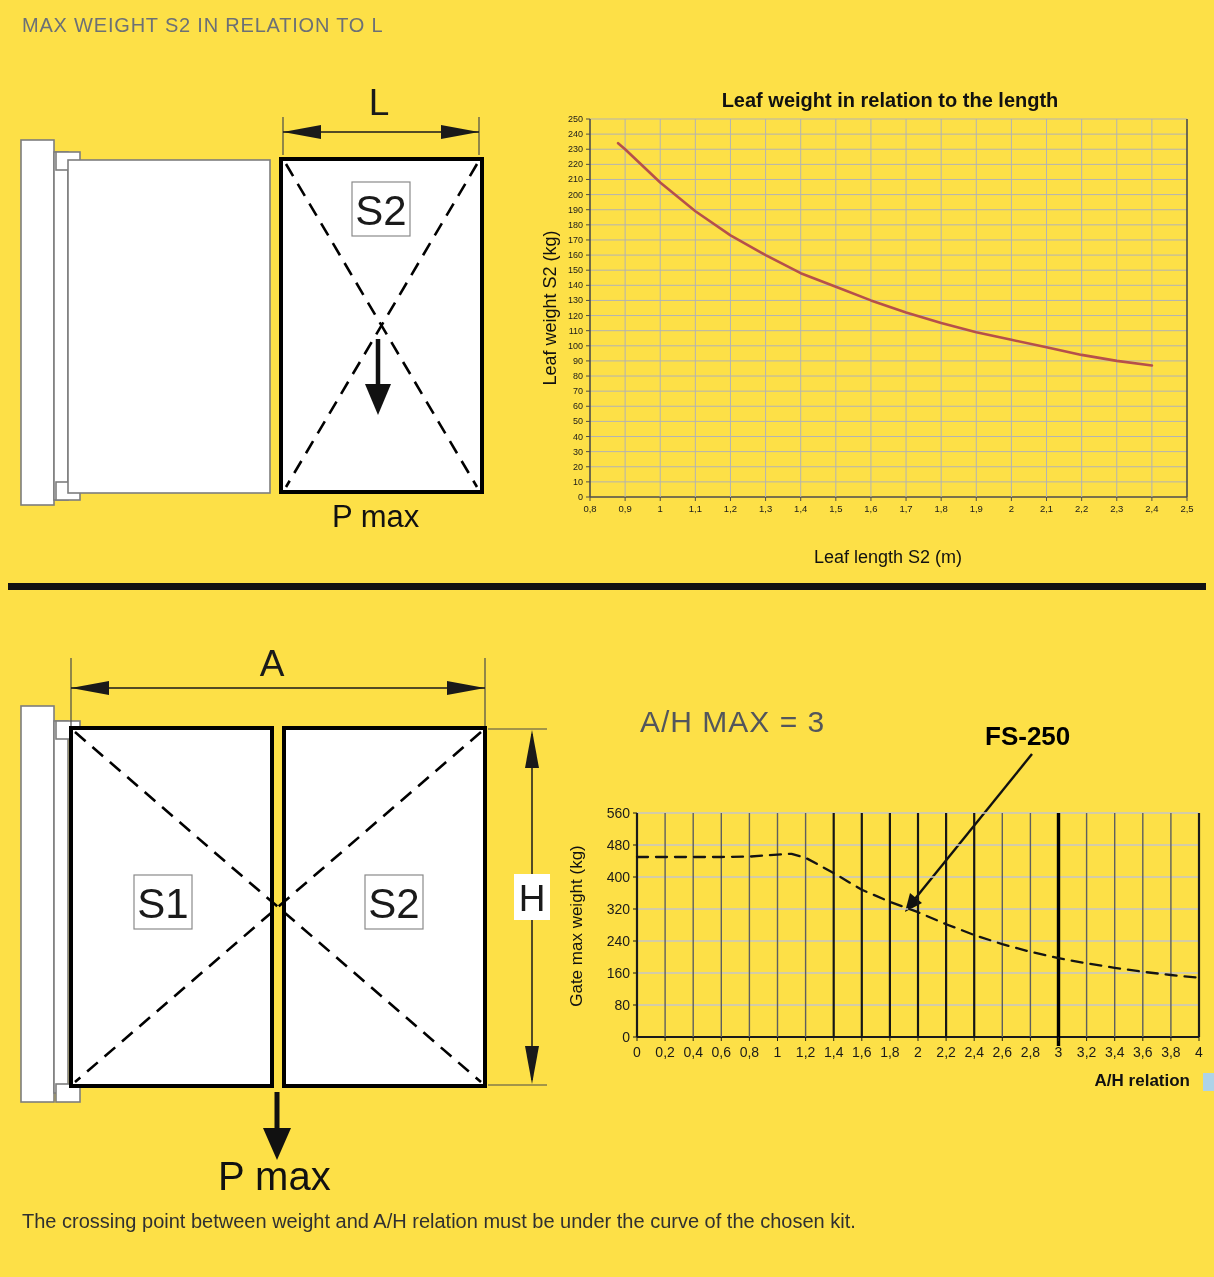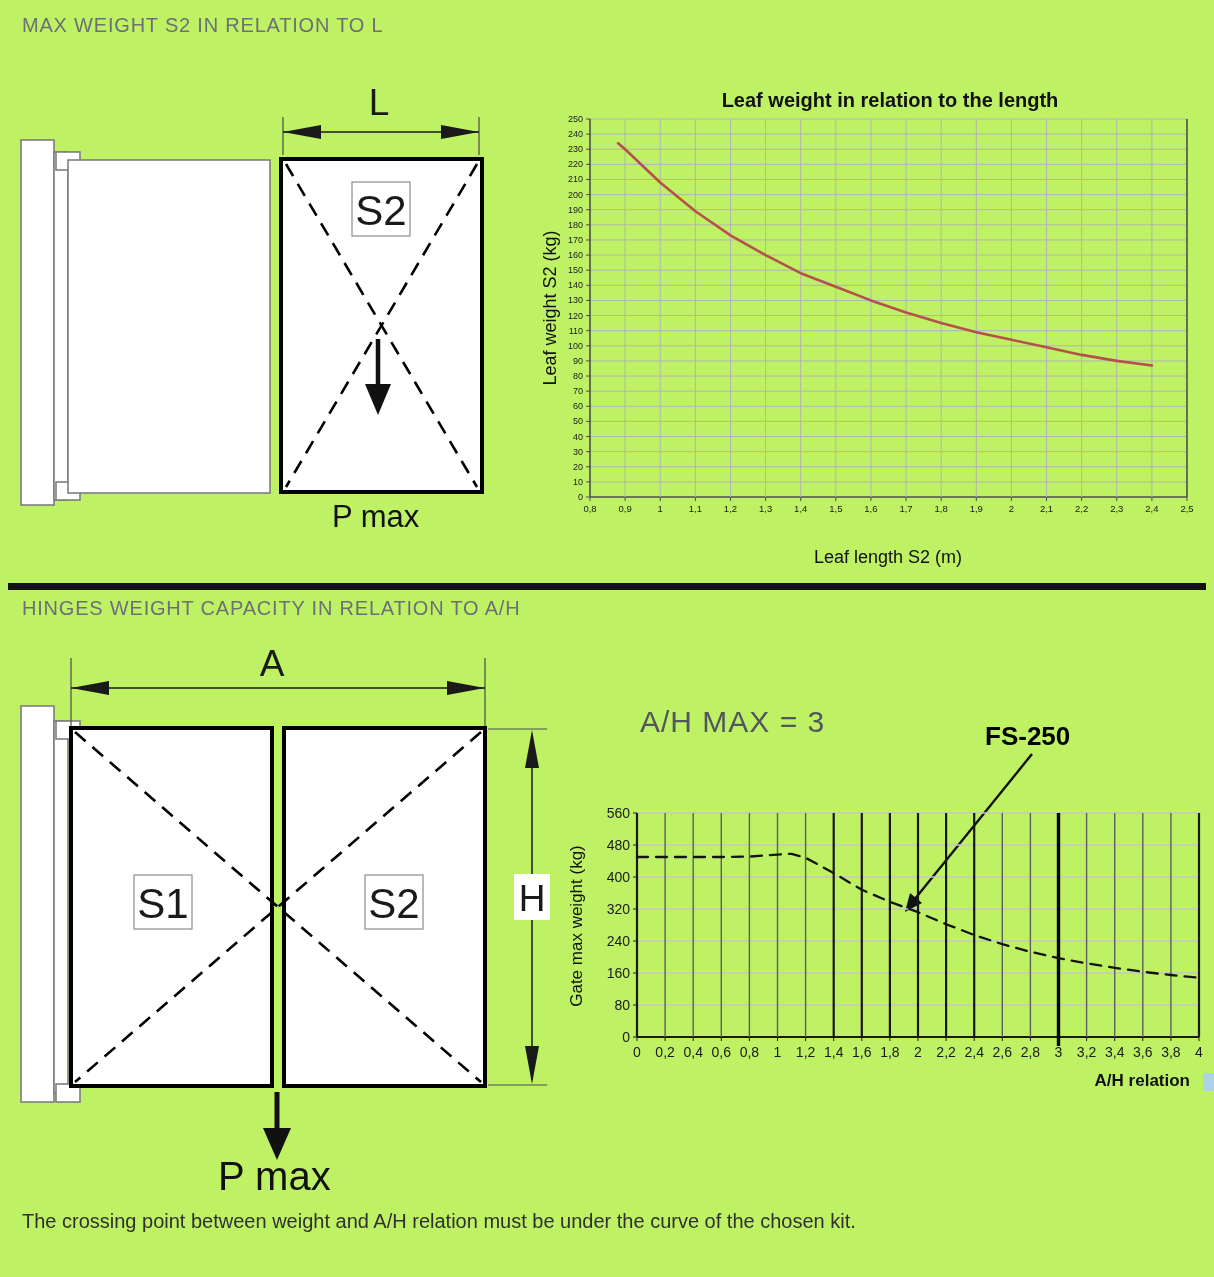--- a/index.html
+++ b/index.html
@@ -1,16 +1,16 @@
 <!DOCTYPE html>
 <html><head>
 <meta charset="utf-8">
 <style>
   html,body{margin:0;padding:0;background:#fff;}
-  .page{position:relative;width:1214px;height:1277px;background:#bef264;overflow:hidden;
+  .page{position:relative;width:1214px;height:1277px;background:#fde047;overflow:hidden;
         font-family:"Liberation Sans",sans-serif;}
   .abs{position:absolute;}
   .sec-heading{font-size:20px;letter-spacing:.8px;color:#6c7076;white-space:nowrap;}
   .divider{background:#121212;}
   .footnote{font-size:20px;color:#303030;white-space:nowrap;}
   .blue-sliver{background:#aed3e8;}
   svg text{font-family:"Liberation Sans",sans-serif;}
   .thin-line{fill:#fff;stroke:#7d7d7d;stroke-width:1.6;}
   .thick-line{fill:#fff;stroke:#000;stroke-width:4;}
   .dash-diag{stroke:#000;stroke-width:2.6;stroke-dasharray:14 9;fill:none;}
@@ -198,21 +198,20 @@
         <text x="611.8823529411765" y="427" text-anchor="middle" font-size="9.5" fill="#1a1a1a">2,4</text>
         <line x1="647" y1="34" x2="647" y2="412" stroke="#4d4d4d" stroke-width="1.6"></line>
         <line x1="647" y1="412" x2="647" y2="416" stroke="#4d4d4d" stroke-width="1"></line>
         <text x="647" y="427" text-anchor="middle" font-size="9.5" fill="#1a1a1a">2,5</text>
         <polyline points="78.1,58.2 85.1,64.2 120.2,97.5 155.4,126.2 190.5,150.4 225.6,170.1 260.7,188.2 295.8,201.8 330.9,215.4 366.1,227.5 401.2,238.1 436.3,247.2 471.4,254.8 506.5,262.3 541.6,269.9 576.8,275.9 611.9,280.5" fill="none" stroke="#b6504b" stroke-width="2.6" stroke-linejoin="round" stroke-linecap="round"></polyline>
       </g>
   </svg>
 
   <div class="abs divider" style="left:8px;top:583px;width:1198px;height:7px;"></div>
 
-  <div class="abs sec-heading" style="left:22px;top:597px;">HINGES WEIGHT CAPACITY IN RELATION TO A/H</div>
 
   <svg class="abs" style="left:0;top:630px;" width="560" height="572" viewBox="0 0 560 572">
     <rect class="thin-line" x="21" y="76" width="33" height="396"></rect>
     <rect class="thin-line" x="54" y="91" width="14" height="372"></rect>
     <rect class="thin-line" x="56" y="91" width="24" height="18"></rect>
     <rect class="thin-line" x="56" y="454" width="24" height="18"></rect>
 
     <rect class="thick-line" x="71" y="98" width="201" height="358"></rect>
     <rect class="thick-line" x="284" y="98" width="201" height="358"></rect>
     <line class="dash-diag" x1="75" y1="102" x2="481" y2="452"></line>

